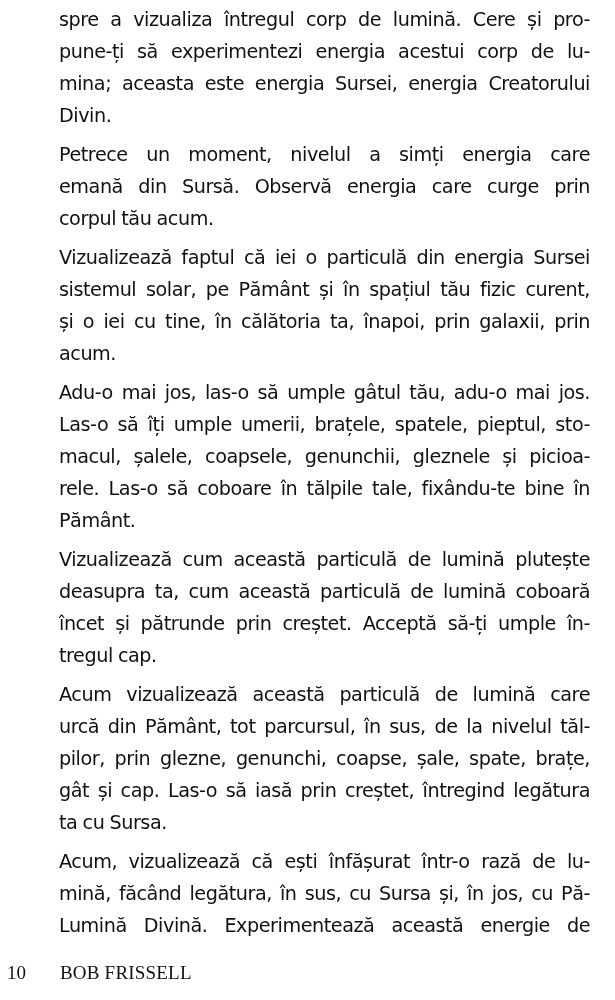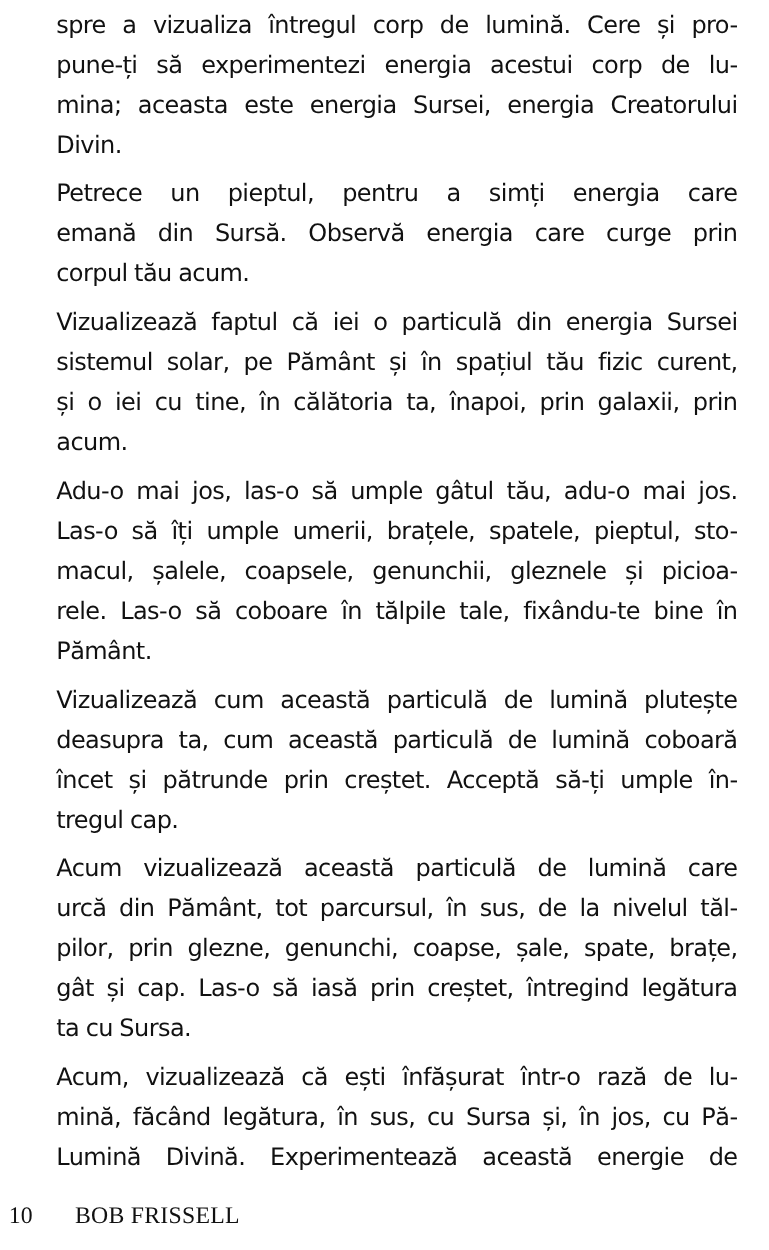--- a/index.html
+++ b/index.html
@@ -18,21 +18,21 @@
       position: absolute;
       left: 45px;
       top: 4px;
       width: 545px;
       font-family: "DejaVu Sans", sans-serif;
       font-size: 19.2px;
       letter-spacing: -0.45px;
       word-spacing: -0.5px;
     }
     .para {
-      margin: 0 0 7px 0;
+      margin: 0 0 7px 14px;
     }
     .line {
       display: block;
       height: 32px;
       line-height: 32px;
       white-space: nowrap;
       text-align: justify;
       text-align-last: justify;
     }
     .line.last {
@@ -66,21 +66,21 @@
 <div class="page-body">
 
   <div class="para">
     <span class="line">spre a vizualiza întregul corp de lumină. Cere și pro-</span>
     <span class="line">pune-ți să experimentezi energia acestui corp de lu-</span>
     <span class="line">mina; aceasta este energia Sursei, energia Creatorului</span>
     <span class="line last">Divin.</span>
   </div>
 
   <div class="para">
-    <span class="line">Petrece un pieptul, pentru a simți energia care</span>
+    <span class="line">Petrece un moment, nivelul a simți energia care</span>
     <span class="line">emană din Sursă. Observă energia care curge prin</span>
     <span class="line last">corpul tău acum.</span>
   </div>
 
   <div class="para">
     <span class="line">Vizualizează faptul că iei o particulă din energia Sursei</span>
     <span class="line">sistemul solar, pe Pământ și în spațiul tău fizic curent,</span>
     <span class="line">și o iei cu tine, în călătoria ta, înapoi, prin galaxii, prin</span>
     <span class="line last">acum.</span>
   </div>

